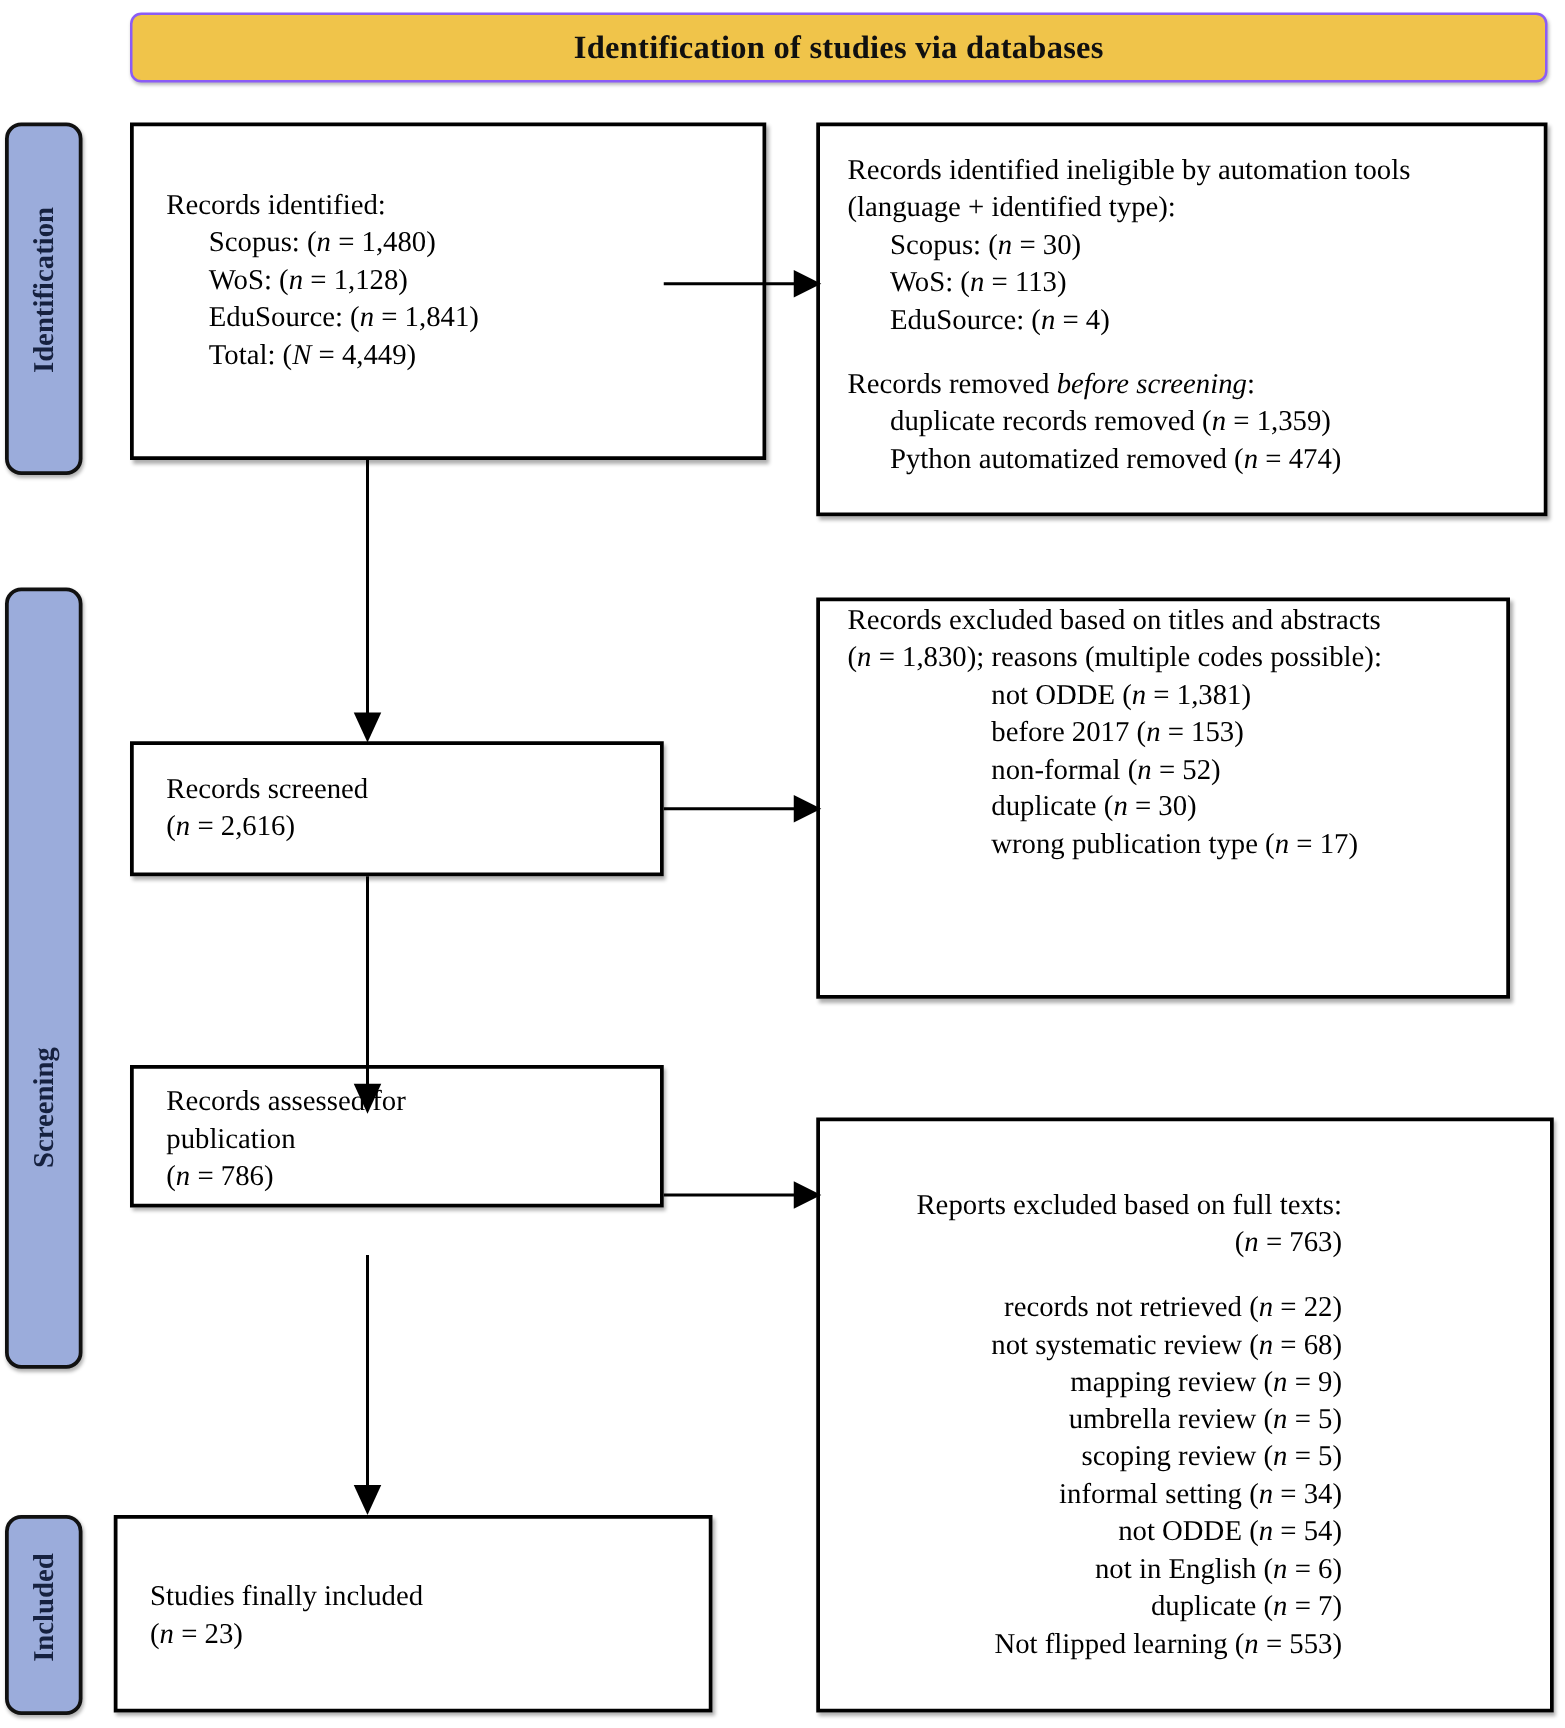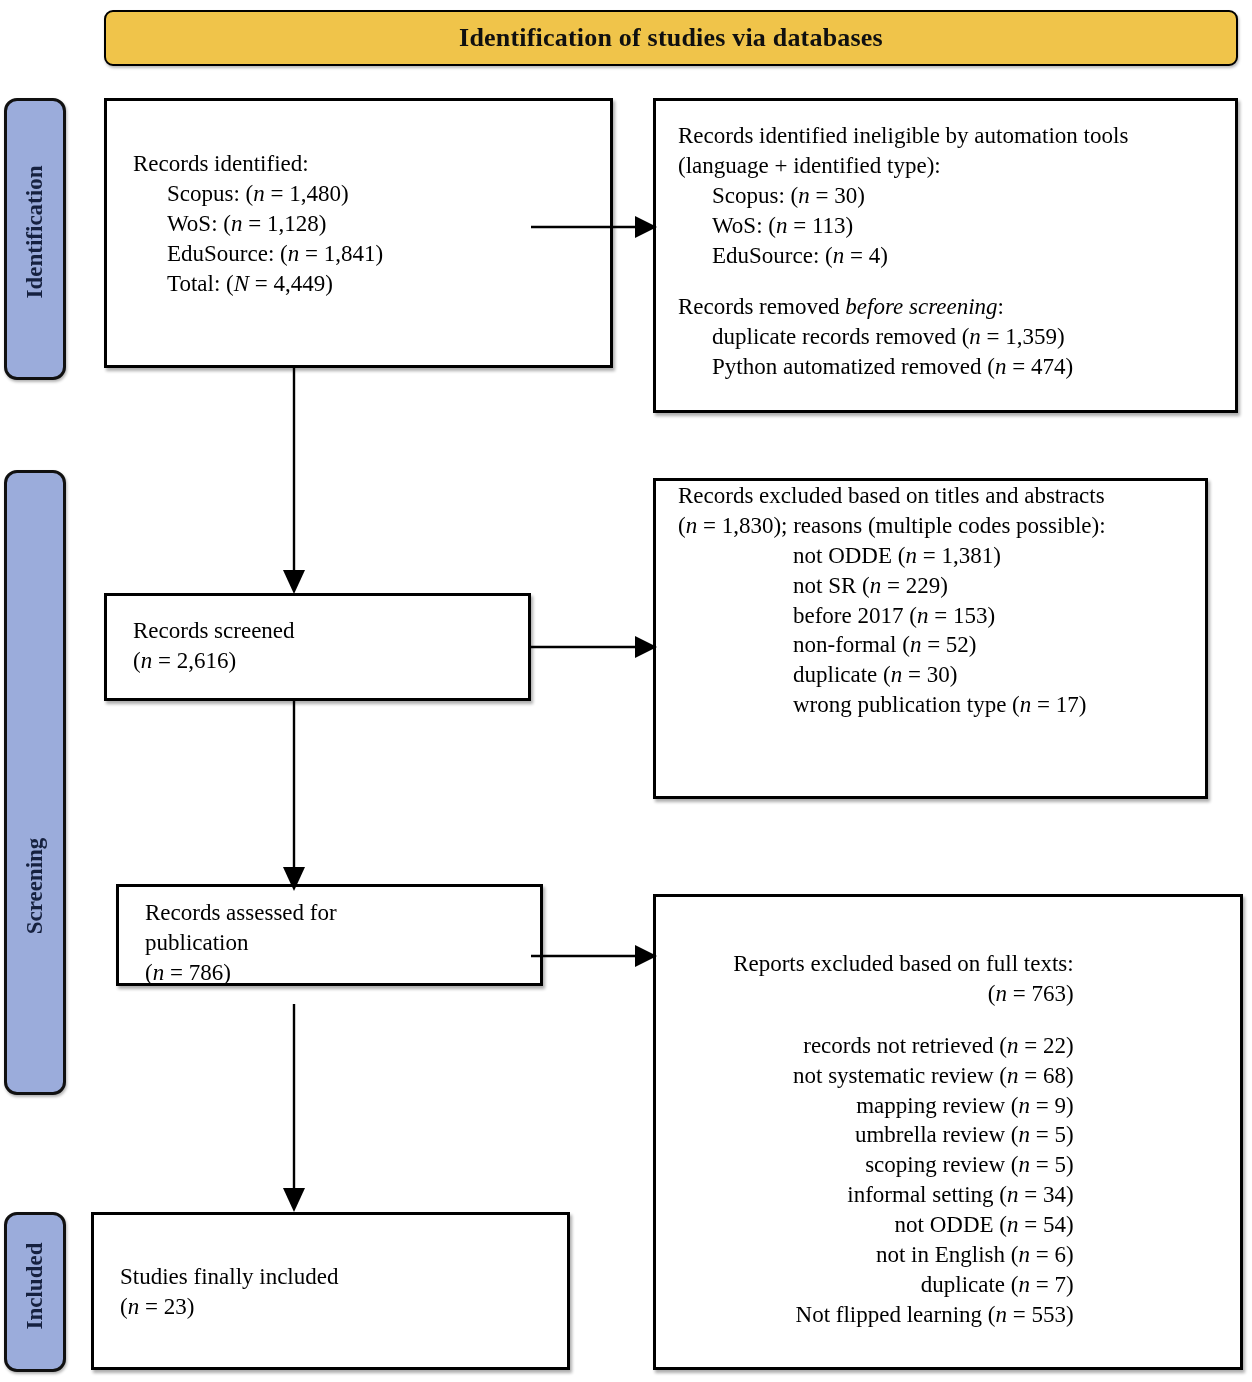--- a/index.html
+++ b/index.html
@@ -20,21 +20,21 @@
   }
 
   
   .header-banner {
     position: absolute;
     left: 104px;
     top: 10px;
     width: 1134px;
     height: 56px;
     background: #F0C44A;
-    border: 2px solid #000000;
+    border: 2px solid #8b5cf6;
     border-radius: 9px;
     box-sizing: border-box;
     display: flex;
     align-items: center;
     justify-content: center;
     box-shadow: 1px 2px 3px rgba(0,0,0,0.28);
   }
   .header-banner .title {
     font-weight: bold;
     font-size: 26px;
@@ -94,21 +94,21 @@
     left: 104px; top: 98px; width: 509px; height: 270px;
   }
   #box-identified .box-body { position: absolute; left: 26px; top: 48px; }
 
   #box-screened {
     left: 104px; top: 593px; width: 427px; height: 108px;
   }
   #box-screened .box-body { position: absolute; left: 26px; top: 20px; }
 
   #box-eligibility {
-    left: 104px; top: 884px; width: 427px; height: 102px; margin-left: 12px;
+    left: 104px; top: 852px; width: 427px; height: 114px;
   }
   #box-eligibility .box-body { position: absolute; left: 26px; top: 11px; }
 
   #box-included {
     left: 91px; top: 1212px; width: 479px; height: 158px;
   }
   #box-included .box-body { position: absolute; left: 26px; top: 47px; }
 
   
   #box-ineligible {
@@ -178,21 +178,20 @@
       <div class="ln">Records screened</div>
       <div class="ln">(<i class="v">n</i> = 2,616)</div>
     </div>
   </div>
 
   <div class="box" id="box-excluded-titles">
     <div class="box-body">
       <div class="ln">Records excluded based on titles and abstracts</div>
       <div class="ln">(<i class="v">n</i> = 1,830); reasons (multiple codes possible):</div>
       <div class="ln ind2">not ODDE (<i class="v">n</i> = 1,381)</div>
-      <div class="ln ind2">not SR (<i class="v">n</i> = 229)</div>
       <div class="ln ind2">before 2017 (<i class="v">n</i> = 153)</div>
       <div class="ln ind2">non-formal (<i class="v">n</i> = 52)</div>
       <div class="ln ind2">duplicate (<i class="v">n</i> = 30)</div>
       <div class="ln ind2">wrong publication type (<i class="v">n</i> = 17)</div>
     </div>
   </div>
 
   <div class="box" id="box-eligibility">
     <div class="box-body">
       <div class="ln">Records assessed for</div>

